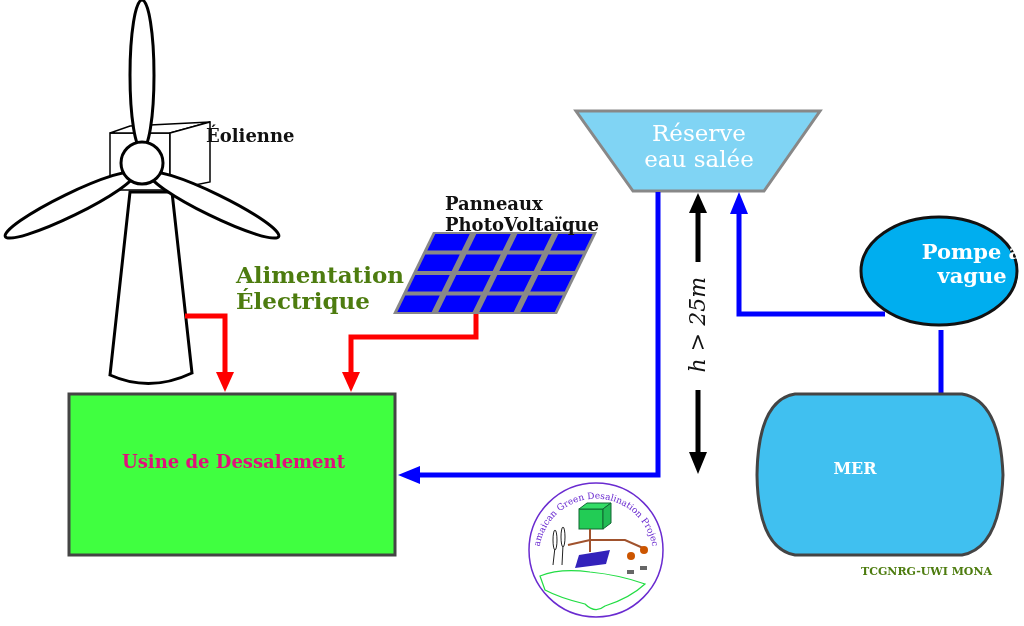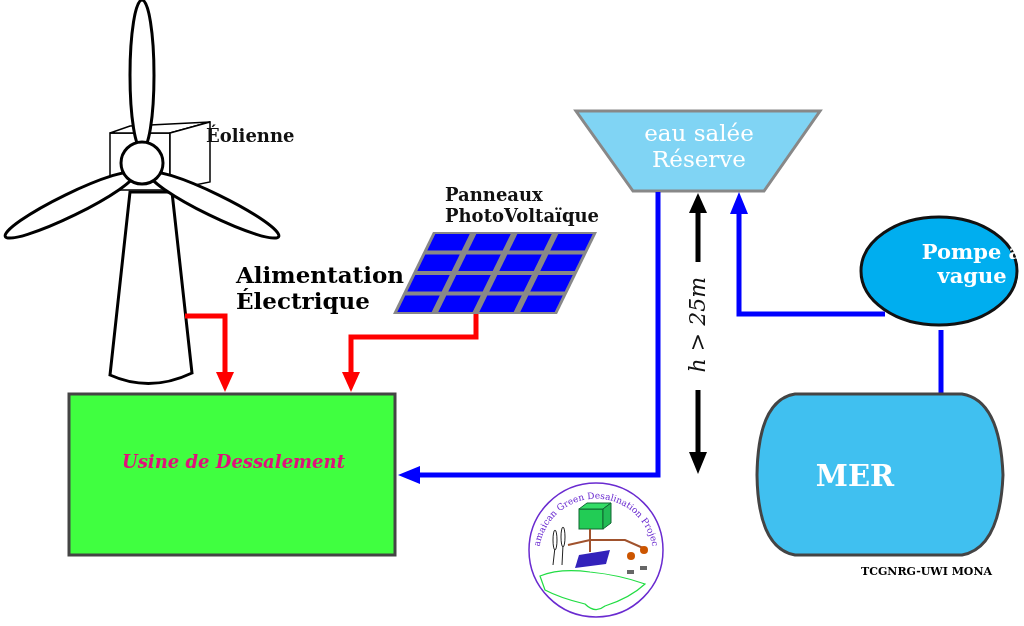--- a/index.html
+++ b/index.html
@@ -1,20 +1,20 @@
 <!DOCTYPE html>
 <html><head>
 <meta charset="utf-8">
 <style>
   html, body { margin:0; padding:0; background:#ffffff; }
   body { width:1024px; height:626px; position:relative; overflow:hidden; font-family:"DejaVu Serif", serif; }
   svg.diagram { position:absolute; left:0; top:0; width:1024px; height:626px; }
   .lbl { position:absolute; font-family:"DejaVu Serif", serif; font-weight:bold; line-height:1.15; white-space:nowrap; }
   .black { color:#111; }
-  .red { color:#000000; }
+  .red { color:#4d7c0f; }
   .white { color:#ffffff; font-weight:normal; }
   .magenta { color:#e0107c; }
   .center { text-align:center; }
 </style>
 </head>
 <body>
 
 <svg class="diagram" viewBox="0 0 1024 626">
   <defs>
     <marker id="arrRed" markerWidth="4" markerHeight="4" refX="2" refY="2" orient="auto" markerUnits="strokeWidth">
@@ -115,43 +115,43 @@
     <path d="M540,576 Q560,568 590,572 Q620,575 645,584 Q630,598 605,606 Q595,614 585,604 Q560,598 545,590 Z" fill="none" stroke="#22dd44" stroke-width="1.2"></path>
     <path id="logoArc" d="M540,545 A57,57 0 0 1 652,545" fill="none"></path>
     <text font-size="9" fill="#6a2bd0" font-family="DejaVu Serif, serif">
       <textPath href="#logoArc" startOffset="50%" text-anchor="middle">Jamaican Green Desalination Project</textPath>
     </text>
   </g>
 </svg>
 
 <div class="lbl black" style="left:206px;top:126px;font-size:18px;">Éolienne</div>
 
-<div class="lbl black" style="left:445px;top:185px;font-size:18px;">
+<div class="lbl black" style="left:445px;top:194px;font-size:18px;">
   <div>Panneaux</div>
   <div>PhotoVoltaïque</div>
 </div>
 
 <div class="lbl red" style="left:236px;top:262px;font-size:23px;">
   <div>Alimentation</div>
   <div>Électrique</div>
 </div>
 
-<div class="lbl magenta center" style="left:69px;top:452px;width:329px;font-size:18px;font-style:italic;">
+<div class="lbl magenta center" style="left:69px;top:452px;width:329px;font-size:18px;">
   <div>Usine de Dessalement</div>
 </div>
 
 <div class="lbl white center" style="left:620px;top:120px;width:158px;font-size:23px;">
+  <div>Réserve</div>
   <div>eau salée</div>
-  <div>Réserve</div>
 </div>
 
 <div class="lbl black" style="left:646px;top:312px;width:104px;text-align:center;font-size:22px;font-style:italic;font-weight:normal;transform:rotate(-90deg);">h &gt; 25m</div>
 
 <div class="lbl white center" style="left:862px;top:240px;width:156px;font-size:21px;font-weight:bold;padding-left:32px;">
   <div>Pompe á</div>
   <div>vague</div>
 </div>
 
-<div class="lbl white center" style="left:757px;top:460px;width:196px;font-size:29px;font-weight:bold;">MER</div>
+<div class="lbl white center" style="left:757px;top:460px;width:196px;font-size:16px;font-weight:bold;">MER</div>
 
 <div class="lbl red" style="left:722px;top:566px;width:270px;text-align:right;font-size:19px;">
   <div style="font-size:11px;">TCGNRG-UWI MONA</div>
 </div>
 
 </body></html>

